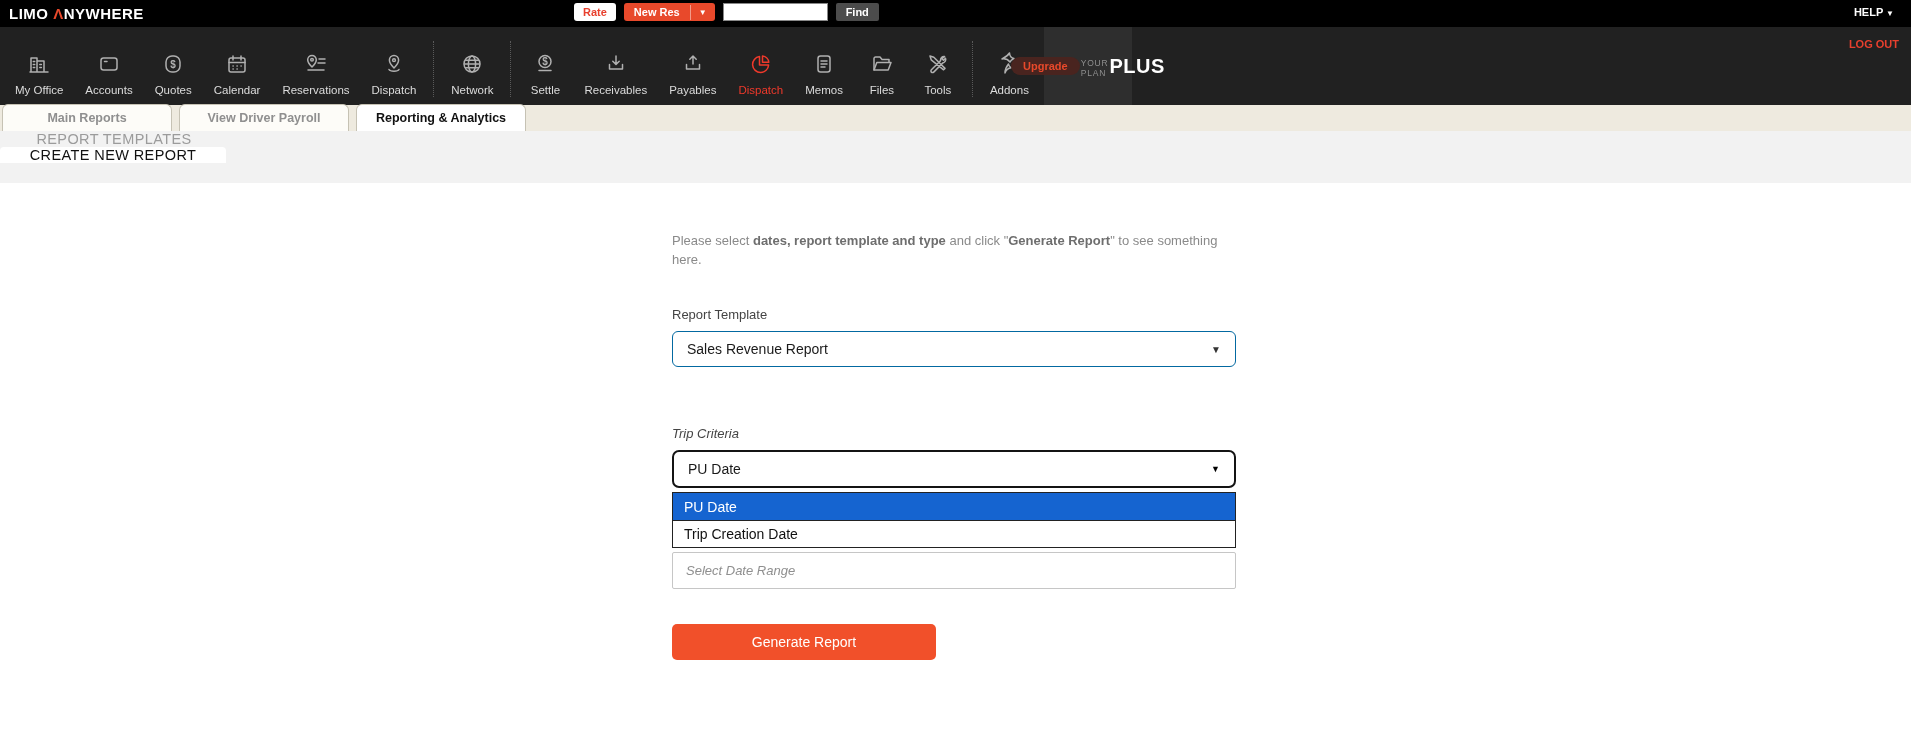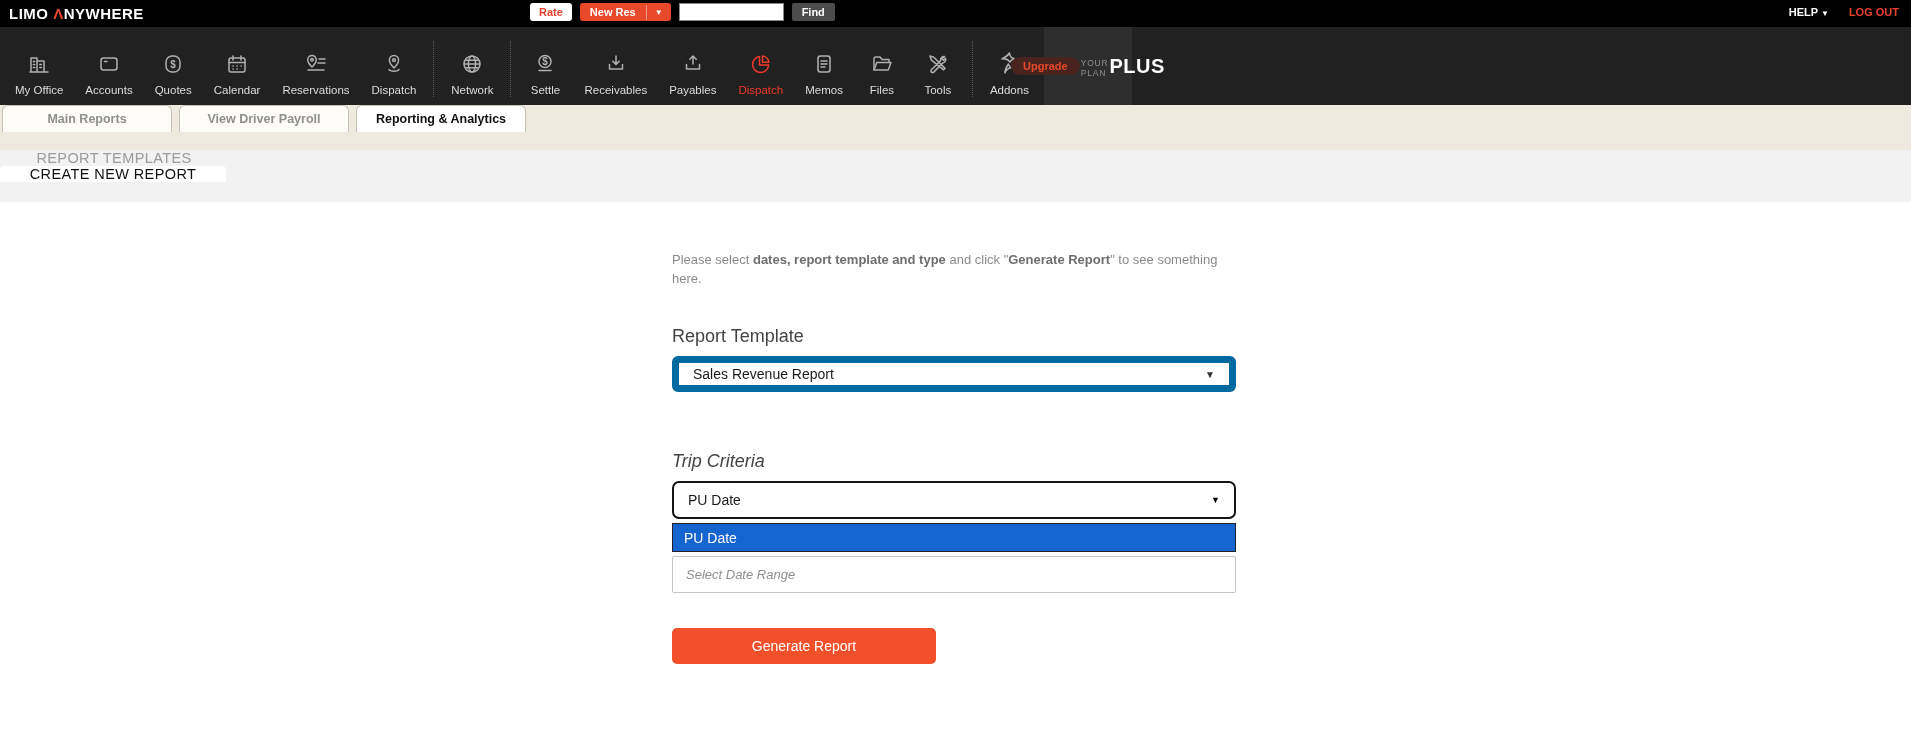--- a/index.html
+++ b/index.html
@@ -4,66 +4,66 @@
 <style>
   * { margin:0; padding:0; box-sizing:border-box; }
   html,body { width:1911px; height:736px; background:#fff; overflow:hidden;
     font-family:"Liberation Sans", sans-serif; }
 
   
   .topbar { position:relative; height:27px; background:#000; color:#fff; }
   .logo { position:absolute; left:9px; top:5px; font-size:15px; font-weight:bold; letter-spacing:.5px; }
   .logo .accent { color:#e8492b; }
   .topbar-center { position:absolute; left:530px; top:3px; display:flex; align-items:center; gap:8px; }
-  .btn-rate { background:#fff; color:#e8402e; font-weight:bold; font-size:11px; padding:3px 9px; border-radius:3px; cursor:pointer; }
+  .btn-rate { background:#fff; color:#e8402e; font-weight:bold; font-size:11px; padding:3px 9px; border-radius:3px; cursor:pointer;margin-left:44px; }
   .btn-newres { display:flex; align-items:center; background:#e8492b; color:#fff; font-weight:bold; font-size:11px; border-radius:3px; overflow:hidden; cursor:pointer; }
   .btn-newres .nr-label { padding:3px 10px; }
   .btn-newres .nr-caret { padding:3px 8px; border-left:1px solid rgba(255,255,255,.45); font-size:8px; }
   .top-search { width:105px; height:18px; border:1px solid #888; background:#fff; font-size:11px; padding:0 4px; }
   .btn-find { background:#4c4c4c; color:#fff; font-weight:bold; font-size:11px; padding:3px 10px; border-radius:2px; cursor:pointer; }
-  .topbar-right { position:absolute; right:12px; top:6px; display:flex; align-items:center; gap:20px; }
+  .topbar-right { position:absolute; right:12px; top:6px; display:flex; align-items:center; gap:20px;flex-direction:column; }
   .help { font-size:11px; font-weight:bold; color:#fff; cursor:pointer; }
   .help .caret { font-size:8px; }
   .logout { font-size:11px; font-weight:bold; color:#e8402e; cursor:pointer; }
 
   
   .iconbar { height:78px; background:#212121; display:flex; align-items:flex-end; padding-left:4px; }
   .nav-item { display:flex; flex-direction:column; align-items:center; justify-content:flex-end;
     padding:0 11px 9px; cursor:pointer; min-width:56px; }
   .nav-item .nicon { height:32px; display:flex; align-items:center; justify-content:center; margin-bottom:4px; }
   .nav-item .nlabel { font-size:11.5px; color:#dcdcdc; white-space:nowrap; }
   .nav-item.active .nlabel { color:#f0392b; }
   .nav-sep { width:0; border-left:1px dotted #5a5a5a; height:56px; margin:0 6px 8px; }
   .upgrade-panel { margin-left:4px; width:88px; height:78px; background:#2e2e2e;
     display:flex; flex-direction:row; align-items:center; justify-content:center; gap:1px; }
   .upgrade-btn { background:#49241f; color:#e8492b; font-weight:bold; font-size:11px;
     padding:3px 12px; border-radius:10px; cursor:pointer; }
   .plan-caption { font-size:8.5px; color:#8f8f8f; letter-spacing:.8px; margin-top:3px; }
   .plan-name { font-size:20px; font-weight:bold; color:#fff; letter-spacing:.5px; line-height:20px; }
 
   
-  .tabrow { height:45px; background:#eeeadf; display:flex; gap:7px; padding-left:2px; }
+  .tabrow { height:26px; background:#eeeadf; display:flex; align-items:flex-end; gap:7px; padding-left:2px; }
   .tab { width:170px; height:27px; line-height:26px; text-align:center; font-size:12.5px; font-weight:bold;
     color:#8f8f8f; background:#fdfcf8; border:1px solid #c6c2b4; border-bottom:none;
     border-radius:6px 6px 0 0; cursor:pointer; white-space:nowrap; }
   .tab.active { background:#fff; color:#111; }
 
   
   .subtabrow { height:52px; background:#f2f2f2; display:flex;flex-direction:column; }
   .subtab { width:228px; display:flex; align-items:center; justify-content:center;
     font-size:14.5px; color:#9b9b9b; letter-spacing:.4px; cursor:pointer; }
   .subtab.active { width:226px; background:#fff; color:#111; border-radius:4px 4px 0 0; }
 
   
   .content { background:#fff; padding-left:672px; }
   .col { width:564px; }
   .instruction { margin-top:48px; font-size:13px; color:#8a8a8a; text-align:left; line-height:19px; }
   .instruction b { color:#6e6e6e; }
-  .field-label { margin-top:38px; font-size:18px; color:#444; }
-  .select { margin-top:9px; height:36px; border:7px solid #0369a1; border-radius:6px; background:#fff;
+  .field-label { margin-top:38px; font-size:13px; color:#444; }
+  .select { margin-top:9px; height:36px; border:1px solid #0369a1; border-radius:6px; background:#fff;
     display:flex; align-items:center; padding:0 14px; font-size:14px; color:#1a1a1a; cursor:pointer;
     position:relative; }
   .select .sel-caret { position:absolute; right:14px; font-size:10px; color:#333; }
   .gap-lg { margin-top:59px;font-style:italic; }
   .select.focused { border:2px solid #141414; border-radius:7px; height:38px; }
   .select.focused .sel-caret { font-size:9px; color:#000; }
   .option-list { margin-top:4px; border:1px solid #222; background:#fff; }
   .option { height:27px; display:flex; align-items:center; padding:0 11px; font-size:14px; color:#111; cursor:pointer; }
   .option.selected { background:#1564d0; color:#fff; }
   .option + .option { border-top:1px solid #222; }
@@ -286,19 +286,20 @@
     </div>
 
     <div class="field-label gap-lg">Trip Criteria</div>
     <div class="select focused">
       <span>PU Date</span>
       <span class="sel-caret">▼</span>
     </div>
 
     <div class="option-list">
       <div class="option selected">PU Date</div>
+      <div class="option">Trip Creation Date</div>
     </div>
 
     <input class="date-input" type="text" placeholder="Select Date Range" style="">
 
     <button class="btn-generate">Generate Report</button>
   </div>
 </main>
 
 </body></html>

